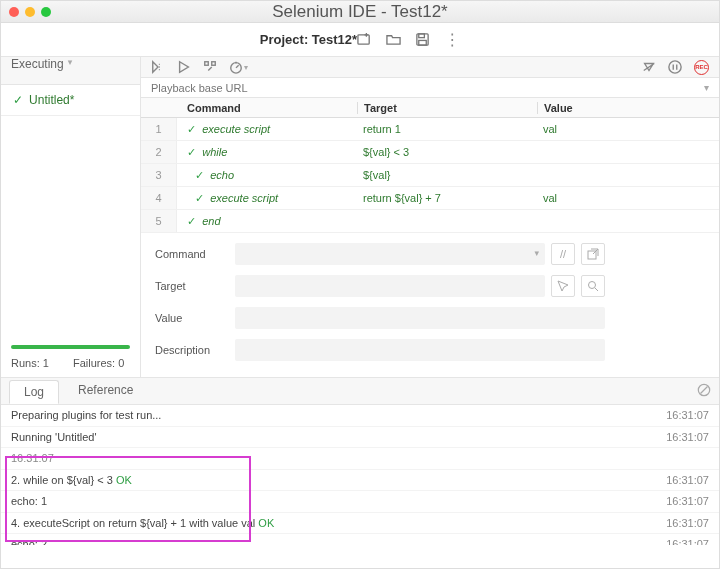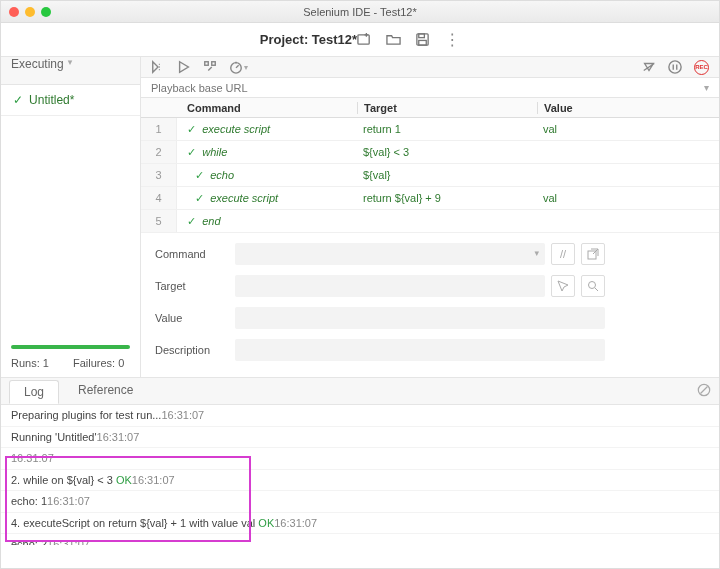--- a/index.html
+++ b/index.html
@@ -2,21 +2,21 @@
 <html><head>
 <meta charset="utf-8">
 <style>
   * { box-sizing: border-box; margin: 0; padding: 0; }
   body { font-family: -apple-system, BlinkMacSystemFont, "Segoe UI", sans-serif; font-size: 12px; color: #333; background: #fff; width: 720px; height: 569px; overflow: hidden; border: 1px solid #ddd; }
   
   .titlebar { height: 22px; background: linear-gradient(#f6f6f6,#eaeaea); display: flex; align-items: center; padding: 0 8px; border-bottom: 1px solid #ddd; position: relative; }
   .traffic { display: flex; gap: 6px; }
   .dot { width: 10px; height: 10px; border-radius: 50%; }
   .dot.red { background: #ff5f57; } .dot.yellow { background: #febc2e; } .dot.green { background: #28c840; }
-  .titlebar-title { position: absolute; left: 0; right: 0; text-align: center; font-size: 11px; color: #555; pointer-events: none; }
+  .titlebar-title { position: absolute; left: 0; right: 0; text-align: center; font-size: 17px; color: #555; pointer-events: none; }
   
   .project-row { height: 34px; display: flex; align-items: center; justify-content: center; padding: 0 10px; border-bottom: 1px solid #e5e5e5; }
   .project-label { font-size: 13px; font-weight: 600; color: #333; }
   .project-icons { display: flex; gap: 14px; color: #666; }
   .icon-btn svg { width: 15px; height: 15px; stroke: #777; fill: none; stroke-width: 1.4; }
   .icon-btn { cursor: pointer; display: flex; align-items: center; }
   .dots-vert { font-size: 16px; color: #888; line-height: 1; }
   
   .body { display: flex; height: 320px; }
   .left-col { width: 140px; border-right: 1px solid #e5e5e5; display: flex; flex-direction: column; }
@@ -62,21 +62,21 @@
   .ed-row .drop { position: relative; }
   .ed-row .drop::after { content: '▾'; position: absolute; right: 6px; top: 5px; color: #aaa; font-size: 9px; }
   
   .log-tabs { height: 28px; border-top: 1px solid #e5e5e5; border-bottom: 1px solid #e5e5e5; display: flex; align-items: center; padding: 0 8px; background: #f7f7f7; justify-content: space-between; }
   .tabs-left { display: flex; gap: 5px; }
   .tab { padding: 4px 14px; font-size: 12px; color: #666; cursor: pointer; }
   .tab.active { background: #fff; border: 1px solid #ddd; border-bottom: 1px solid #fff; border-radius: 3px 3px 0 0; position: relative; top: 1px; }
   .clear-icon svg { width: 14px; height: 14px; stroke: #aaa; fill: none; stroke-width: 1.4; }
   
   .log-body { height: 140px; overflow-y: auto; position: relative; }
-  .log-line { display: flex; padding: 2px 10px; font-size: 11px; color: #444; border-bottom: 1px solid #f3f3f3; line-height: 1.5; }
+  .log-line { display: flex; justify-content: space-between; padding: 2px 10px; font-size: 11px; color: #444; border-bottom: 1px solid #f3f3f3; line-height: 1.5; }
   .log-line .ts { color: #888; }
   .ok { color: #2f9e44; }
   .bold { font-weight: 400; }
   .highlight-box { position: absolute; left: 4px; top: 51px; width: 246px; height: 86px; border: 2px solid #d63cd0; pointer-events: none; }
 </style>
 </head>
 <body>
 
 <div class="titlebar">
   <div class="traffic">
@@ -217,21 +217,21 @@
           </div>
           <div class="col-tgt">${val}</div>
           <div class="col-val"></div>
         </div>
         <div class="cmd-row">
           <div class="col-num">4</div>
           <div class="col-cmd indent1">
             <span class="check">✓</span>
             <span>execute script</span>
           </div>
-          <div class="col-tgt">return ${val} + 9</div>
+          <div class="col-tgt">return ${val} + 7</div>
           <div class="col-val">val</div>
         </div>
         <div class="cmd-row">
           <div class="col-num">5</div>
           <div class="col-cmd ">
             <span class="check">✓</span>
             <span>end</span>
           </div>
           <div class="col-tgt"></div>
           <div class="col-val"></div>

